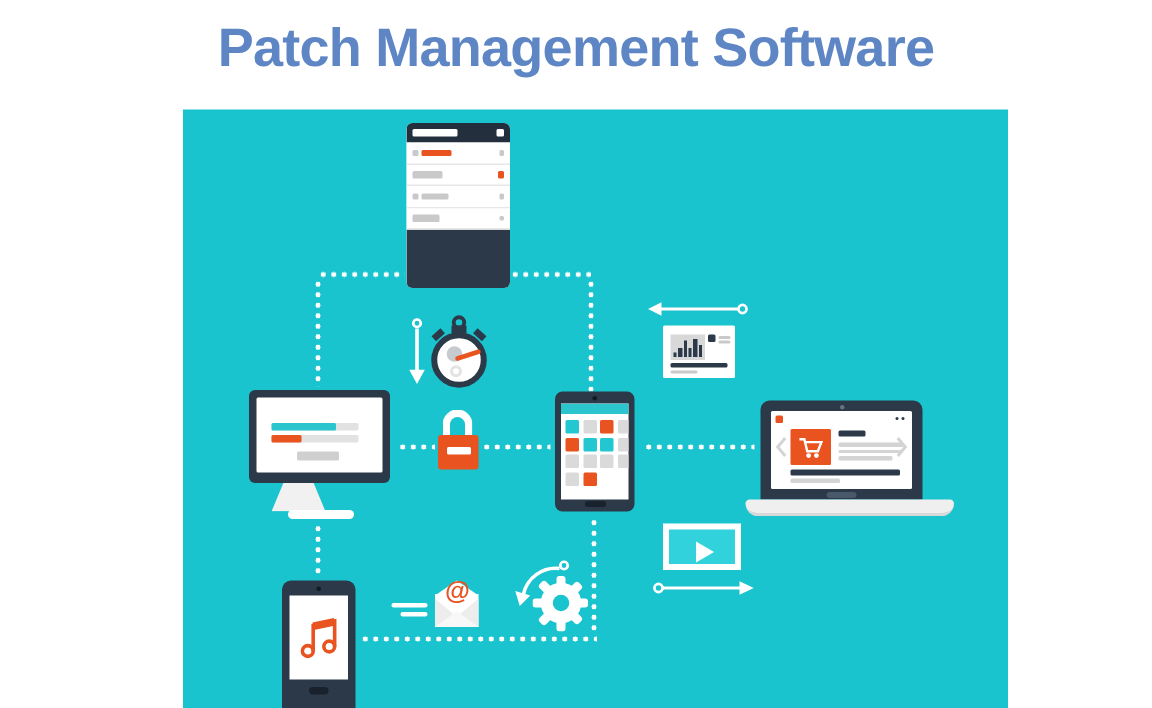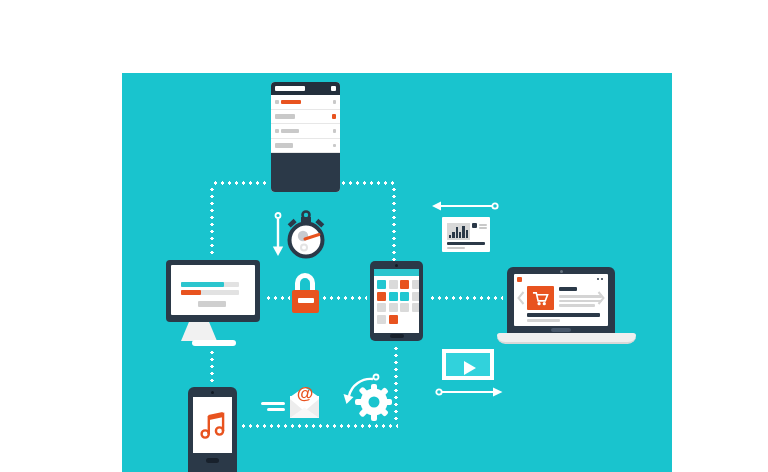--- a/index.html
+++ b/index.html
@@ -73,20 +73,21 @@
                 display:flex;align-items:flex-end;gap:1px;padding:2px 2px;box-sizing:border-box;}
   .mini-bar{width:2.4px;background:#2B3948;}
   .speedline{background:#fff;border-radius:2px;}
   .at{position:absolute;color:#E8531F;font-weight:bold;font-size:17px;line-height:17px;}
 </style>
 </head>
 <body>
 
 <div id="page">
 
+  <div class="title">Patch Management Software</div>
 
   <div id="canvas">
 
     <div class="abs dots-h" style="left:90px;top:108px;width:58px;"></div>
     <div class="abs dots-h" style="left:218px;top:108px;width:54px;"></div>
     <div class="abs dots-v" style="left:88px;top:113px;height:72px;"></div>
     <div class="abs dots-v" style="left:270px;top:113px;height:75px;"></div>
 
     <div class="abs dots-h" style="left:143px;top:223px;width:25px;"></div>
     <div class="abs dots-h" style="left:199px;top:223px;width:46px;"></div>

